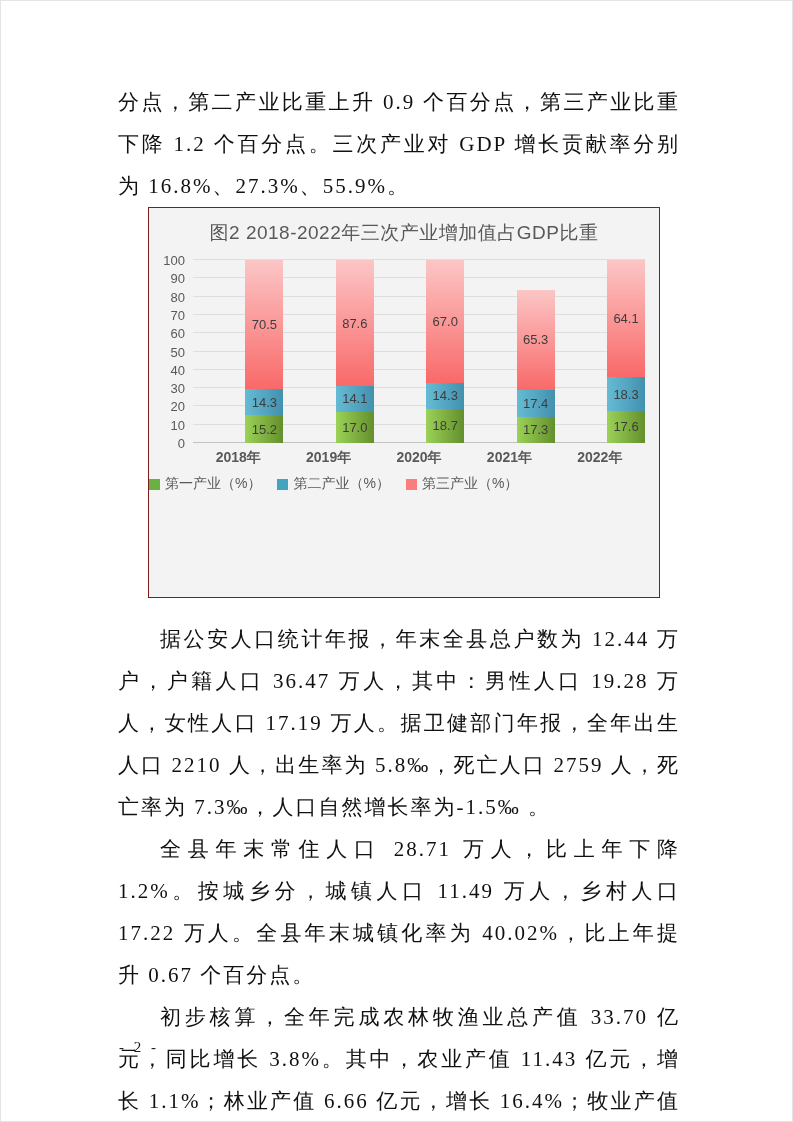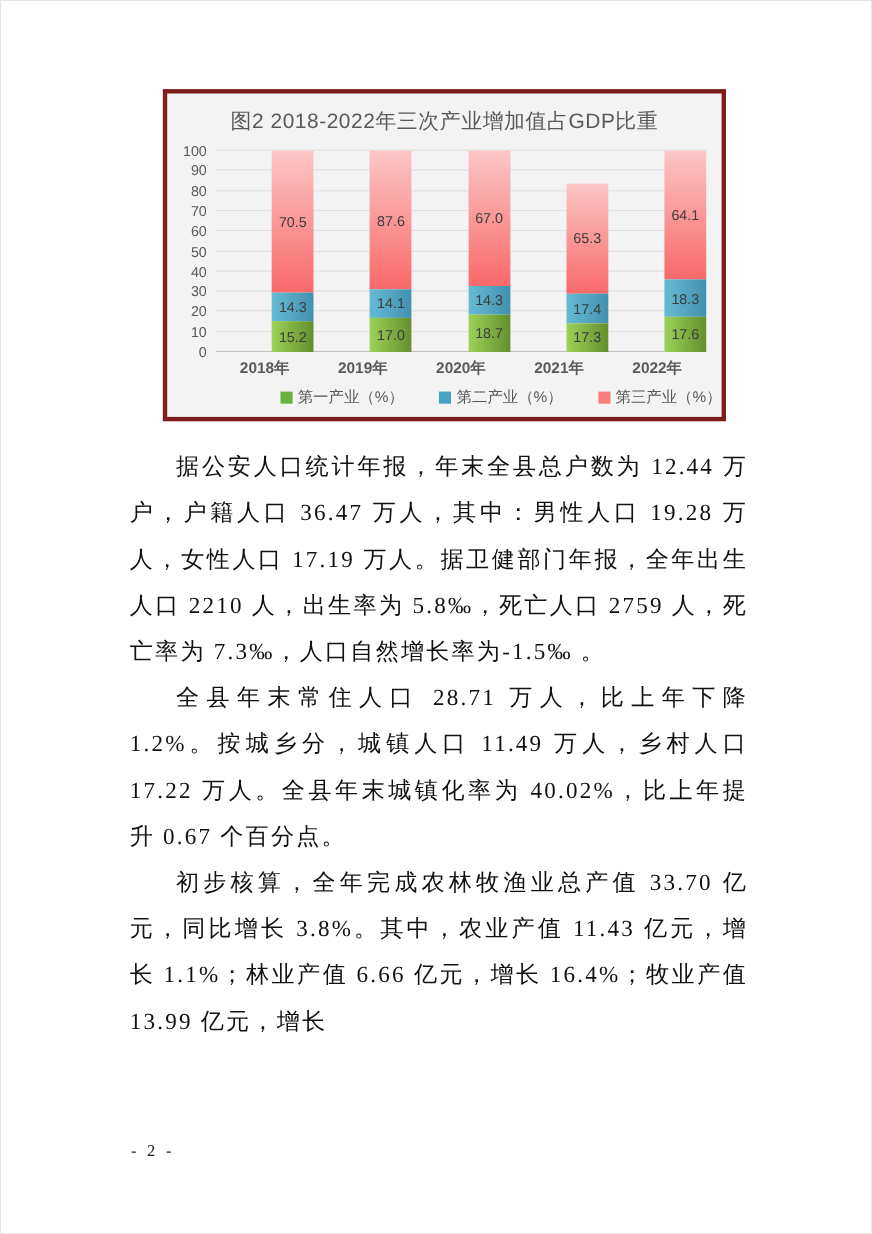--- a/index.html
+++ b/index.html
@@ -36,24 +36,24 @@
     letter-spacing:2px;
     text-indent:2em;
     color:#000;
   }
   
   .chart-figure{
     margin:0;
     margin-top:0;
     position:relative;
     left:30px;
-    width:512px;height:302px;
+    width:512px;height:391px;
     box-sizing:border-box;
     background:#f3f3f3;
-    border:4px solid #7f1d1d;
+    border:1px solid #7f1d1d;
     font-family:"Liberation Sans","DejaVu Sans",sans-serif;
   }
   .chart-title{
     padding-top:12px;
     text-align:center;
     font-size:19px;
     color:#595959;
     letter-spacing:0.5px;
   }
   .chart-plot{
@@ -97,21 +97,21 @@
   .x-axis{
     display:flex;
     margin:6px 14px 0 44px;
   }
   .xlabel{
     flex:1;text-align:center;
     font-size:14px;color:#595959;font-weight:bold;
   }
   .chart-legend{
     margin-top:8px;
-    display:flex;justify-content:flex-end;gap:32px;
+    display:flex;justify-content:flex-start;gap:16px;
     align-items:center;
   }
   .legend-item{display:flex;align-items:center;gap:5px;}
   .swatch{width:11px;height:11px;display:inline-block;}
   .legend-label{font-size:14px;color:#595959;}
   
   .page-number{
     position:absolute;
     left:118px;top:1038px;
     font-size:15px;
@@ -119,20 +119,21 @@
     color:#1a1a1a;
     font-family:"Liberation Serif","DejaVu Serif",serif;
   }
 </style>
 </head>
 <body>
 
 <div class="page">
   <div class="content">
 
+    <p class="body-par">分点，第二产业比重上升 0.9 个百分点，第三产业比重下降 1.2 个百分点。三次产业对 GDP 增长贡献率分别为 16.8%、27.3%、55.9%。</p>
 
     <figure class="chart-figure">
       <div class="chart-title">图2 2018-2022年三次产业增加值占GDP比重</div>
       <div class="chart-plot">
         <div class="y-axis">
             <div class="ytick" style="bottom: 0%;">0</div>
             <div class="ytick" style="bottom: 10%;">10</div>
             <div class="ytick" style="bottom: 20%;">20</div>
             <div class="ytick" style="bottom: 30%;">30</div>
             <div class="ytick" style="bottom: 40%;">40</div>

